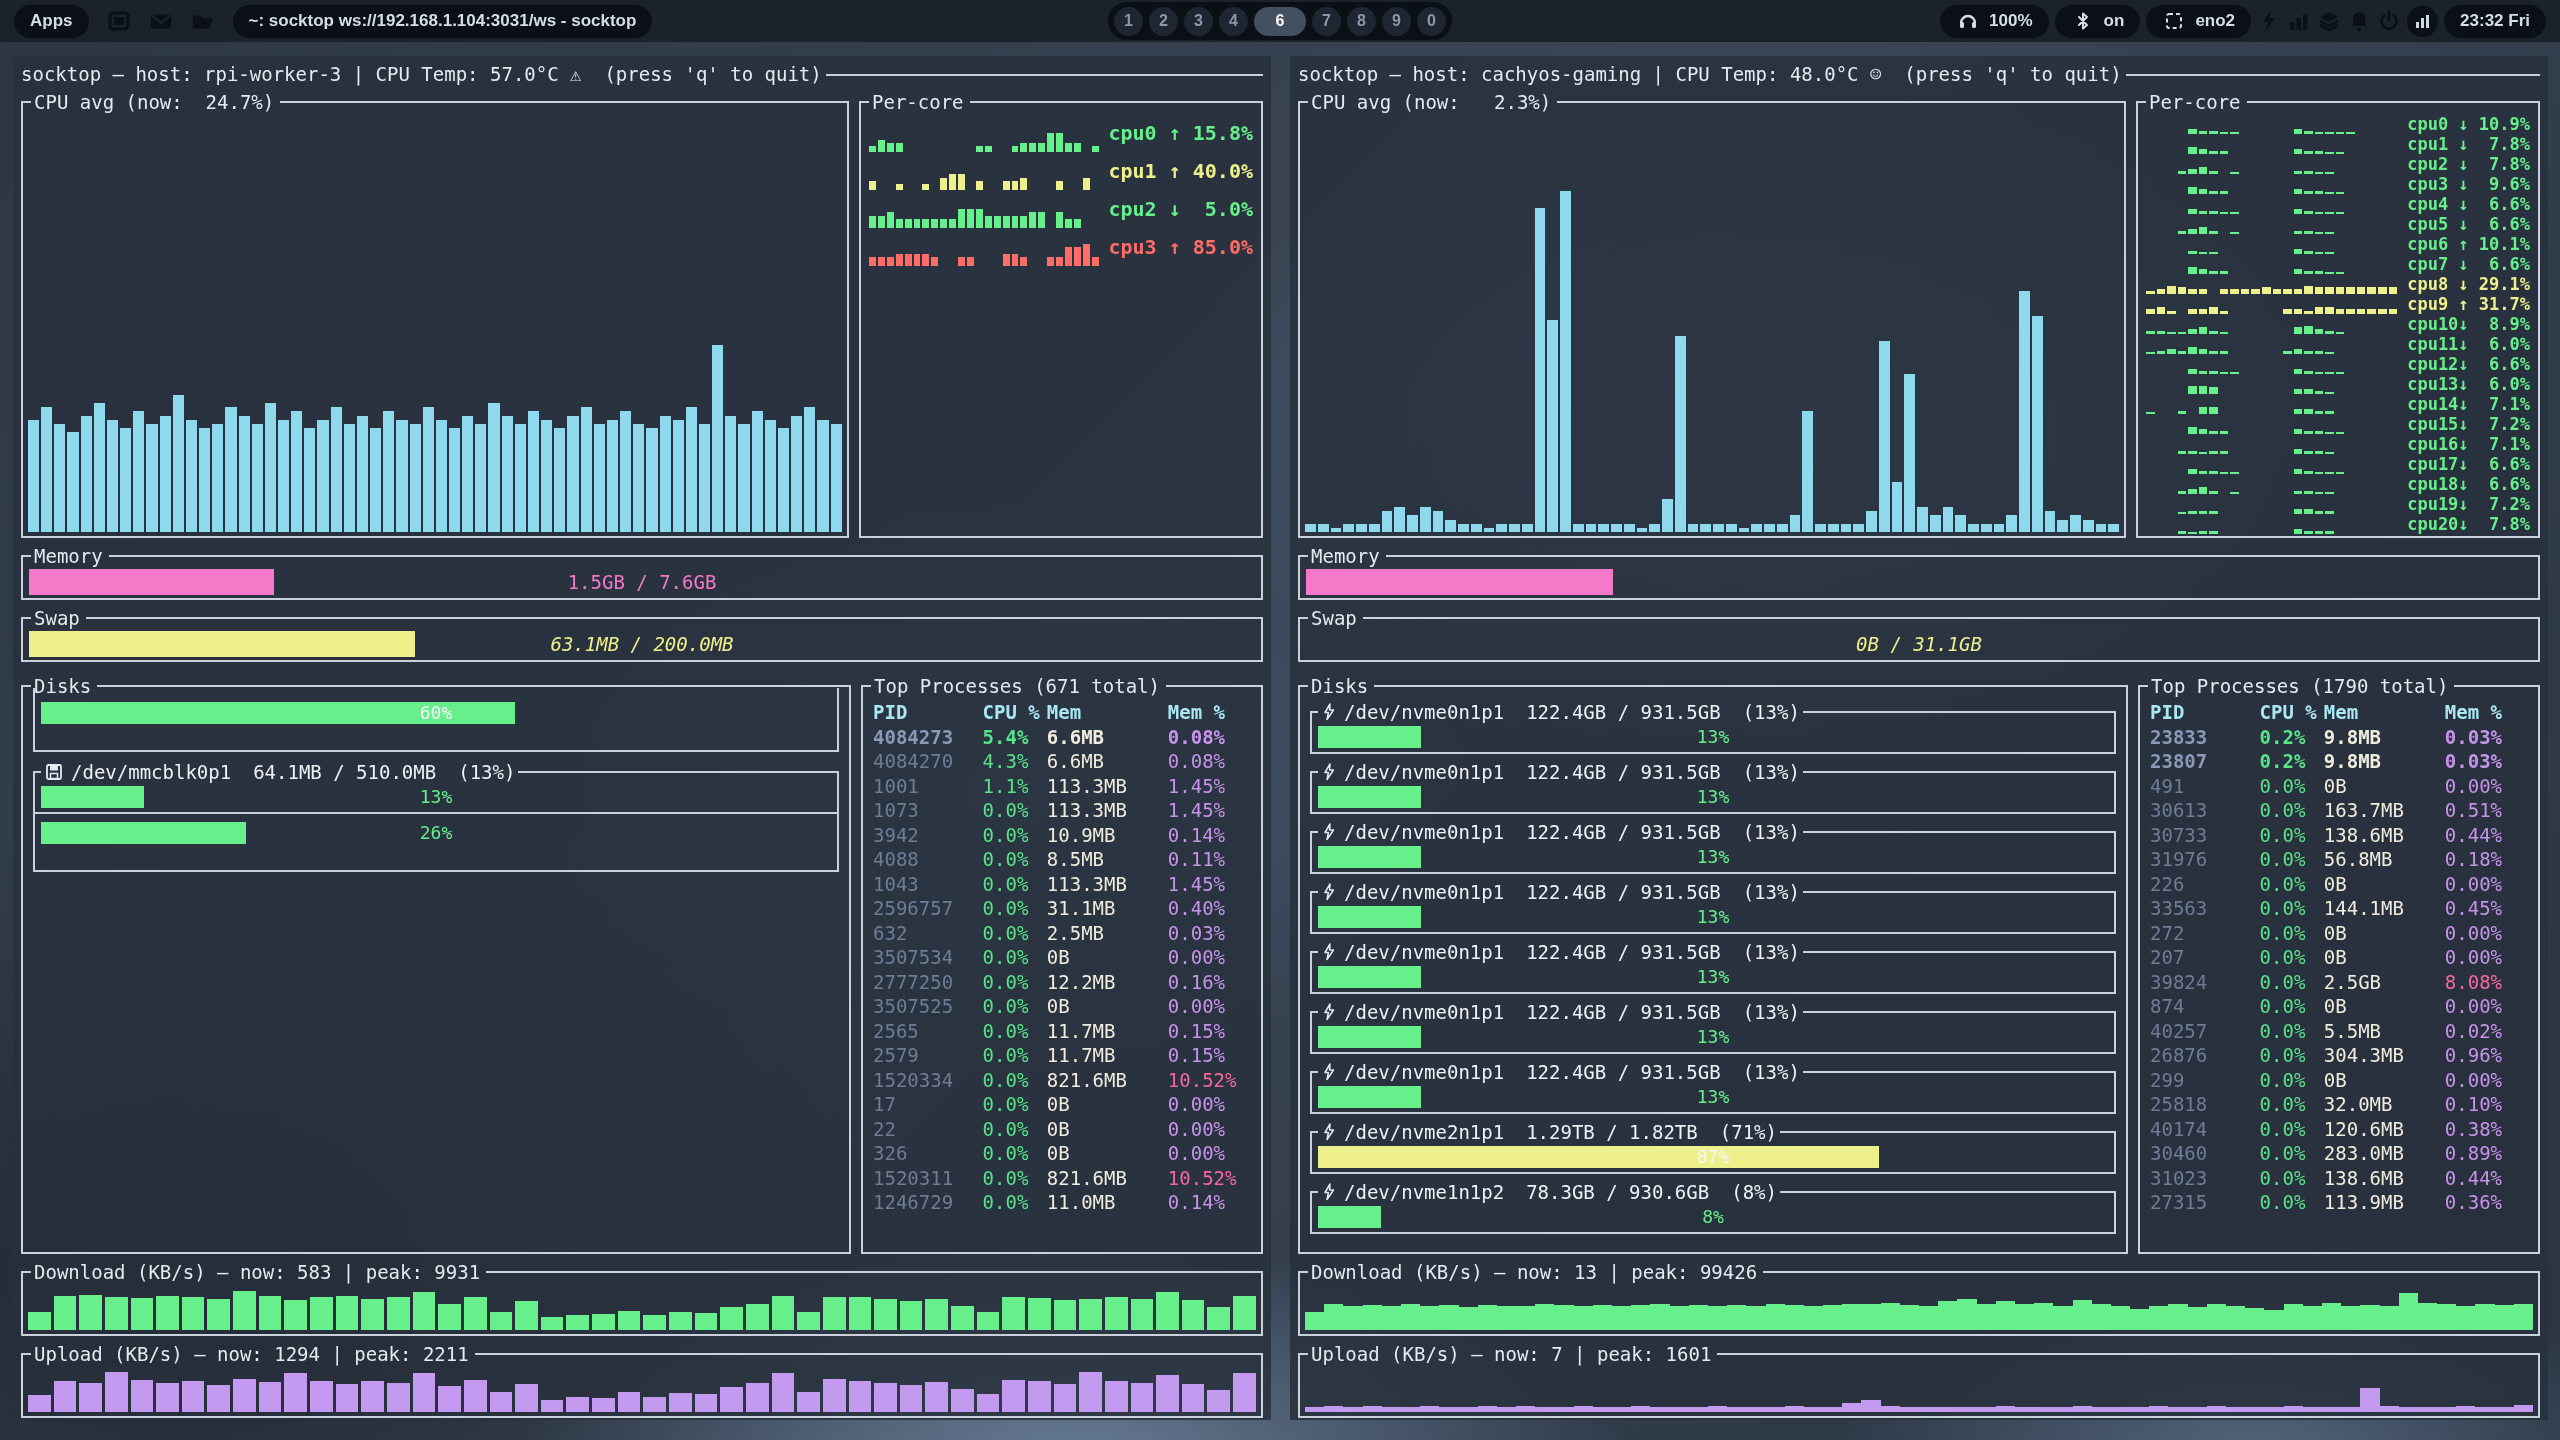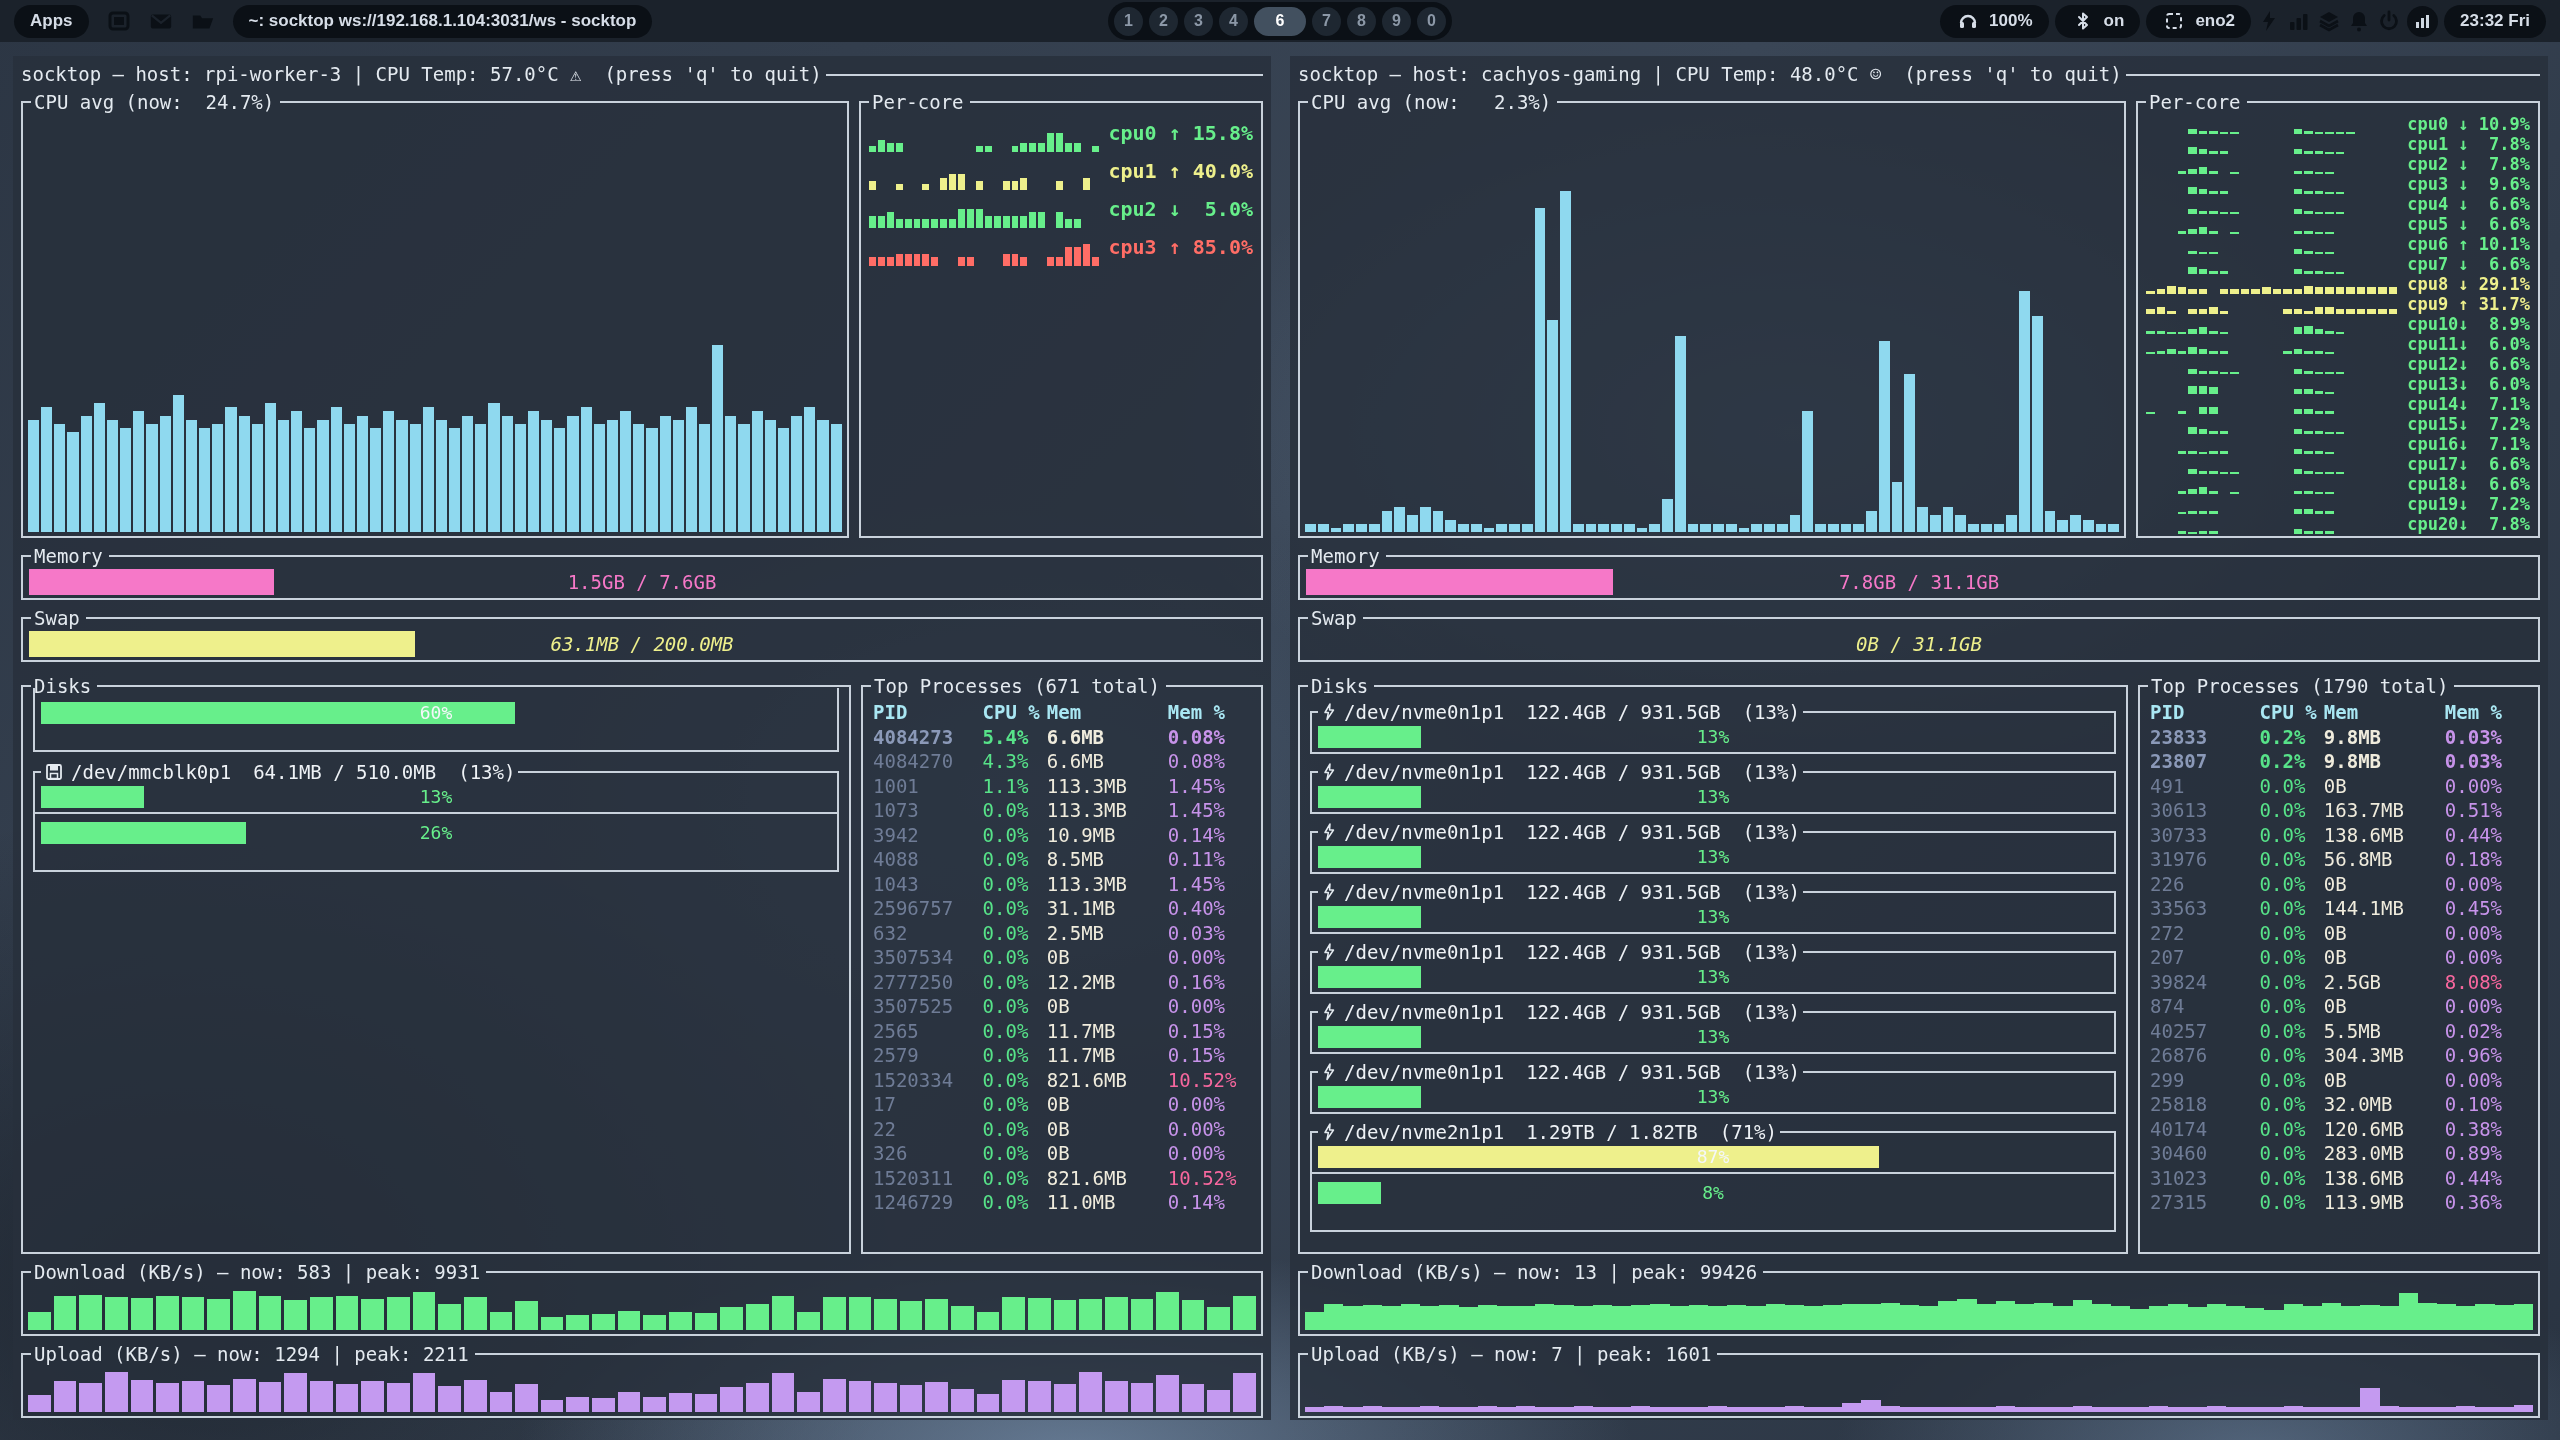--- a/index.html
+++ b/index.html
@@ -1282,21 +1282,20 @@
                 <span class="core-label lab-green">cpu20↓  7.8%</span>
               </div>
             </div>
           </div>
         </div>
       </div>
       <div class="panel gauge-panel">
         <div class="phead"><span class="plabel">Memory</span></div>
         <div class="pbody gbody">
           <div class="gfill mem-fill" style="width: 25%;"></div>
-          <div class="gtext mem-text">7.8GB / 31.1GB</div>
         </div>
       </div>
       <div class="panel gauge-panel">
         <div class="phead"><span class="plabel">Swap</span></div>
         <div class="pbody gbody">
           <div class="gfill swap-fill" style="width: 0%;"></div>
           <div class="gtext swap-text">0B / 31.1GB</div>
         </div>
       </div>
       <div class="row-main">
@@ -1370,20 +1369,23 @@
               <div class="disk-box">
                 <div class="dhead"><span class="dicon"><svg width="14" height="18" viewBox="0 0 14 18">
                       <path d="M8 1 L3 9.5 H6.4 L5 16.5 L11.5 7 H7.6 Z" fill="none" stroke="#e4eaf0" stroke-width="1.5" stroke-linejoin="round"></path>
                     </svg></span><span class="dname">/dev/nvme2n1p1</span><span class="dusage">1.29TB / 1.82TB</span><span class="dusage">(71%)</span></div>
                 <div class="dbody">
                   <div class="dfill" style="width: 71%; background: rgb(238, 240, 140);"></div>
                   <span class="dpct" style="color: rgb(244, 247, 249);">87%</span>
                 </div>
               </div>
               <div class="disk-box">
+                <div class="dhead"><span class="dicon"><svg width="14" height="18" viewBox="0 0 14 18">
+                      <path d="M8 1 L3 9.5 H6.4 L5 16.5 L11.5 7 H7.6 Z" fill="none" stroke="#e4eaf0" stroke-width="1.5" stroke-linejoin="round"></path>
+                    </svg></span><span class="dname">/dev/nvme1n1p2</span><span class="dusage">78.3GB / 930.6GB</span><span class="dusage">(8%)</span></div>
                 <div class="dbody">
                   <div class="dfill" style="width: 8%; background: rgb(103, 239, 139);"></div>
                   <span class="dpct" style="color: rgb(103, 239, 139);">8%</span>
                 </div>
               </div>
             </div>
           </div>
         </div>
         <div class="panel proc-panel">
           <div class="phead"><span class="plabel">Top Processes (1790 total)</span></div>

